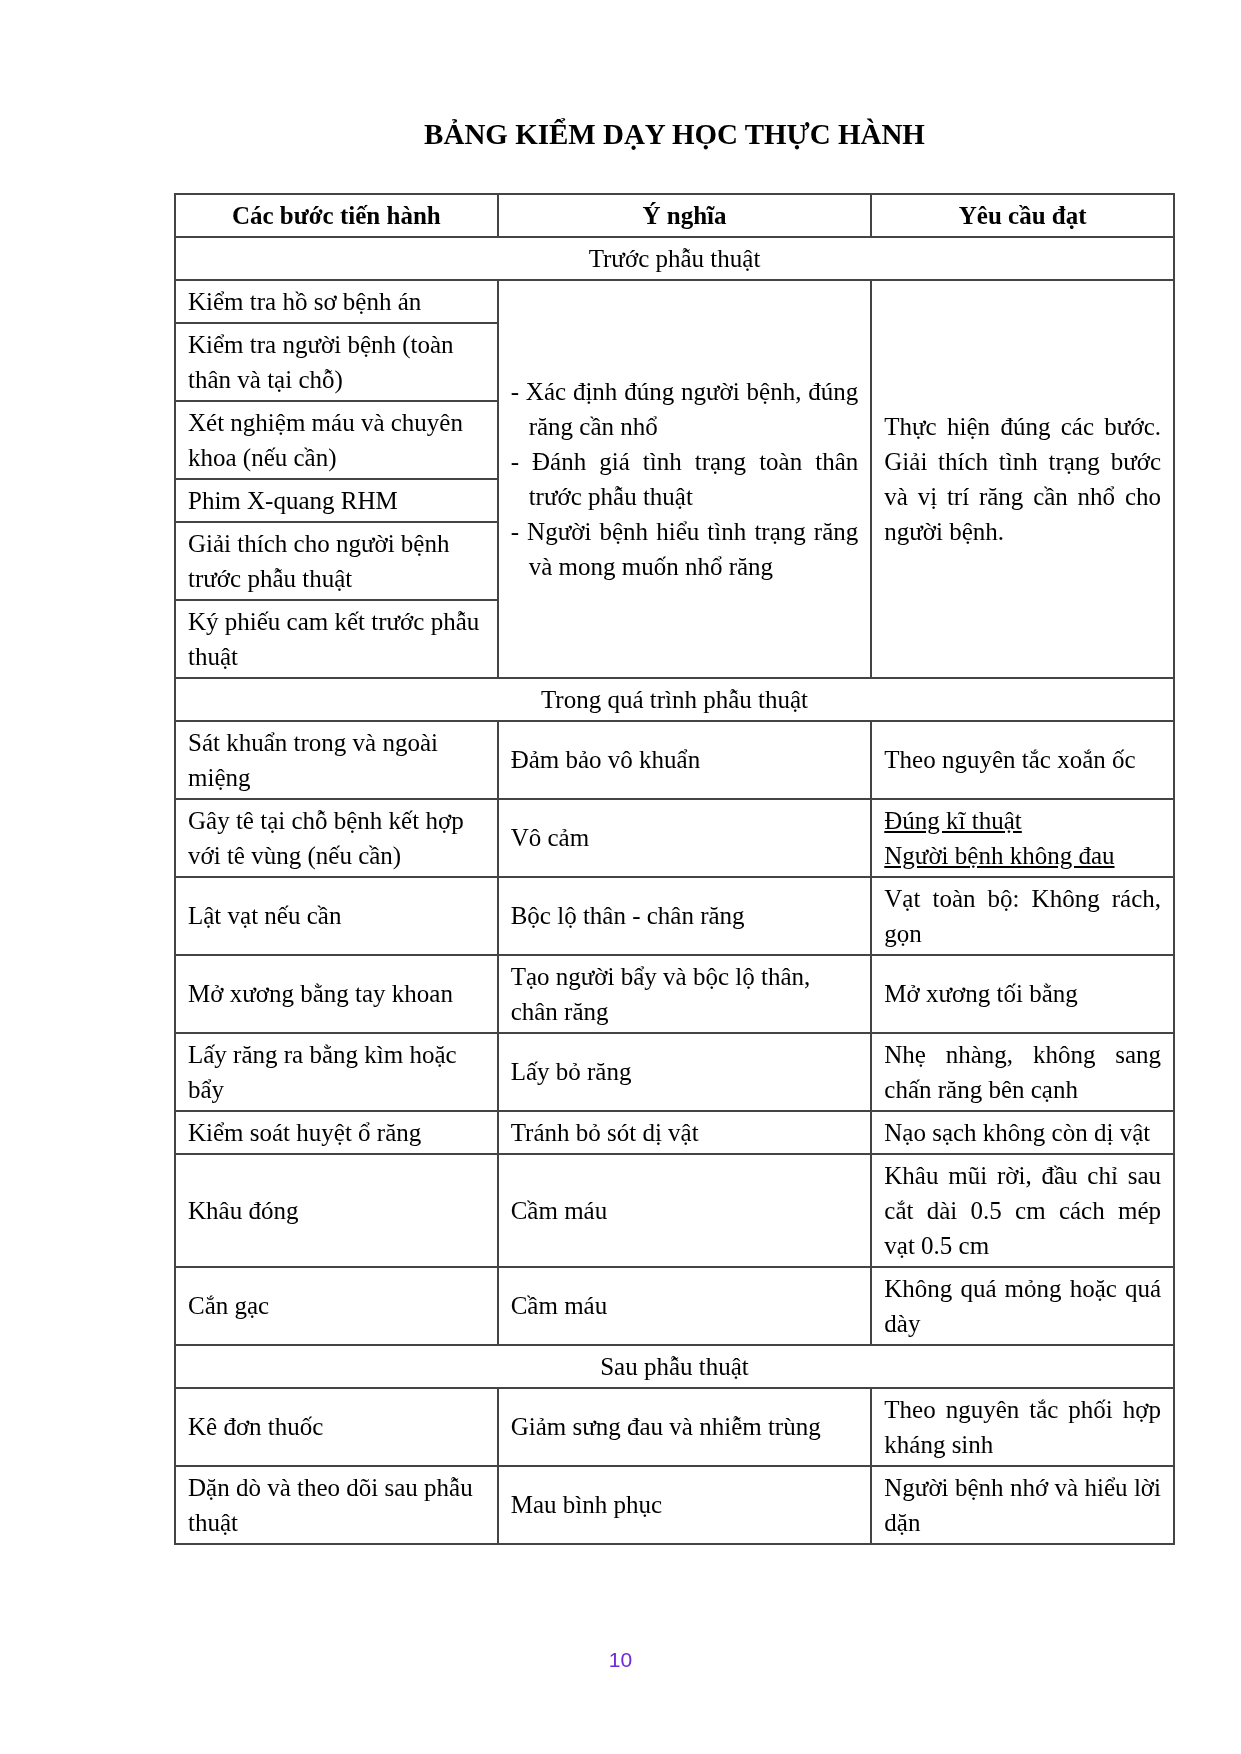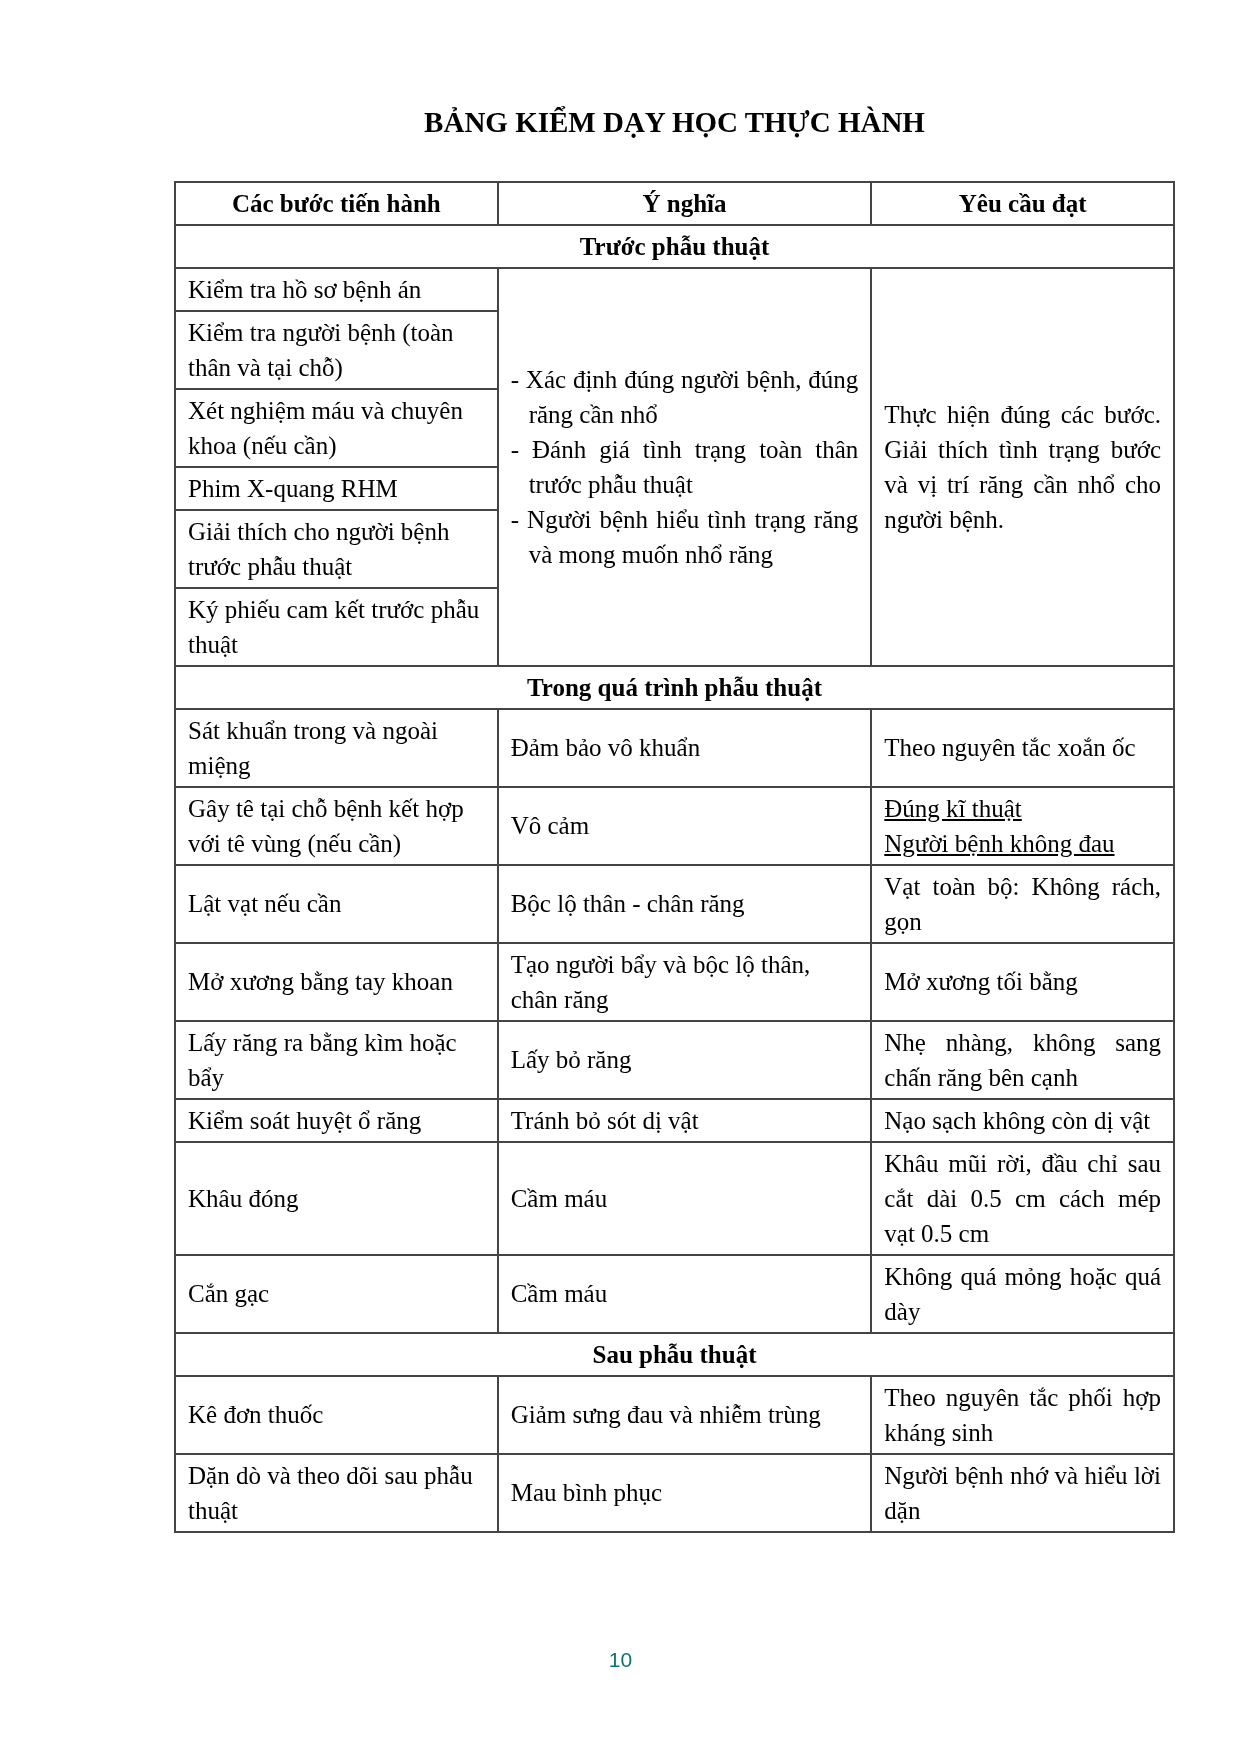--- a/index.html
+++ b/index.html
@@ -16,21 +16,21 @@
   }
   .page {
     position: relative;
     width: 1241px;
     height: 1754px;
     background: #ffffff;
   }
   .content {
     position: absolute;
     left: 174px;
-    top: 0;
+    top: 12px;
     width: 1001px;
   }
   .doc-title {
     margin-top: 100px;
     margin-bottom: 36px;
     text-align: center;
     font-weight: bold;
     font-size: 29px;
     line-height: 1.55;
     letter-spacing: 0px;
@@ -47,21 +47,21 @@
     font-size: 25px;
     line-height: 1.4;
     word-wrap: break-word;
   }
   th.col-header {
     font-weight: bold;
     text-align: center;
     padding: 4px 6px;
   }
   td.section-row {
-    font-weight: bold;
+    font-weight: normal;
     text-align: center;
     padding: 4px 6px;
   }
   td.step-cell {
     text-align: left;
   }
   td.meaning-cell {
     text-align: left;
   }
   td.req-cell {
@@ -83,21 +83,21 @@
     text-decoration: underline;
   }
   .page-footer {
     position: absolute;
     left: 0;
     top: 1648px;
     width: 1241px;
     text-align: center;
     font-family: "Liberation Sans", "DejaVu Sans", sans-serif;
     font-size: 21px;
-    color: #0f766e;
+    color: #6d28d9;
   }
 </style>
 </head>
 <body>
 
 <div class="page">
   <div class="content">
 
     <div class="doc-title">
       <div>BẢNG KIỂM DẠY HỌC THỰC HÀNH</div>

